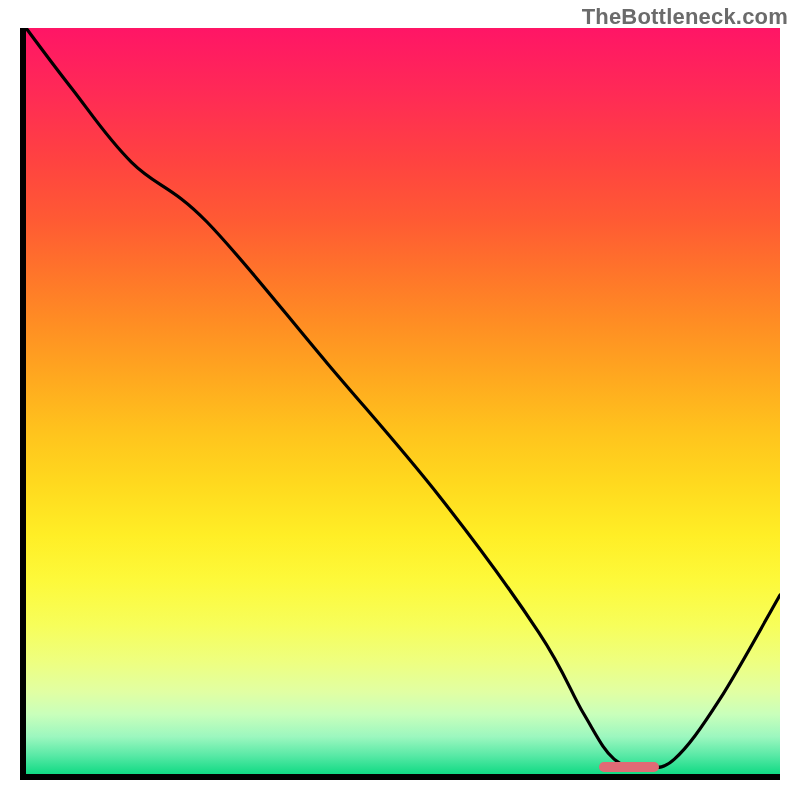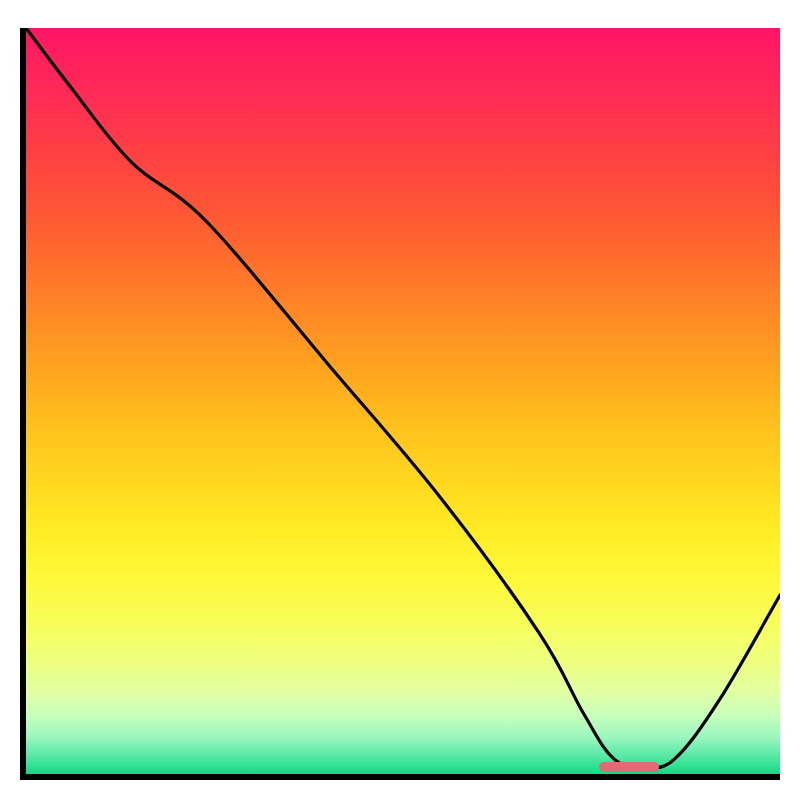--- a/index.html
+++ b/index.html
@@ -75,20 +75,21 @@
     height: 10px;
     border-radius: 5px;
     background: #e06a75;
     z-index: 6;
   }
 </style>
 </head>
 <body>
 
 <div class="wrap">
+  <div class="watermark">TheBottleneck.com</div>
 
   <div class="plot-area">
     <div class="gradient-fill"></div>
 
     <svg class="curve" viewBox="0 0 754 746" preserveAspectRatio="none">
       <path id="curve-path" fill="none" stroke="#000" stroke-width="3.2" stroke-linejoin="round" stroke-linecap="round" d="M 0.0 0.0 C 8.1 10.7, 26.2 35.5, 45.2 59.7 C 64.2 83.9, 81.1 110.1, 105.6 134.3 C 130.0 158.5, 145.7 157.7, 181.0 194.0 C 216.2 230.2, 259.5 286.0, 301.6 335.7 C 343.7 385.4, 376.7 421.6, 414.7 470.0 C 452.7 518.3, 486.9 565.3, 512.7 604.3 C 538.5 643.2, 544.4 663.5, 558.0 686.3 C 571.5 709.1, 577.3 721.7, 588.1 731.1 C 599.0 740.5, 607.4 738.5, 618.3 738.5 C 629.1 738.5, 634.9 743.2, 648.4 731.1 C 662.0 719.0, 674.7 700.9, 693.7 671.4 C 712.7 641.9, 743.1 585.8, 754.0 567.0"></path>
     </svg>
 
     <div id="marker" class="marker" style="left: 573.04px; width: 60.32px; top: 733.54px; background: rgb(224, 106, 117);"></div>
   </div>

